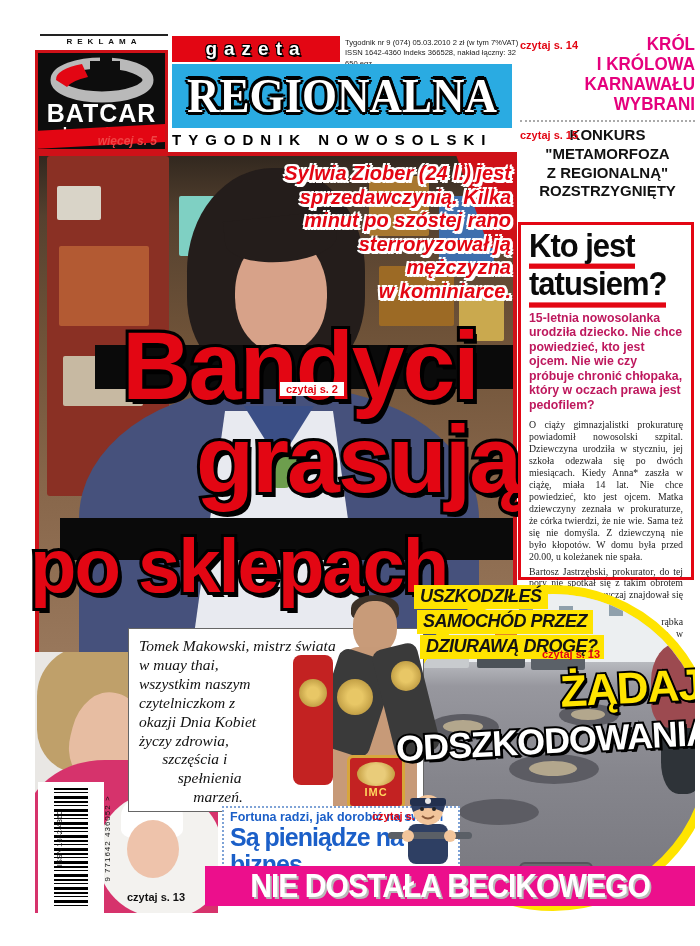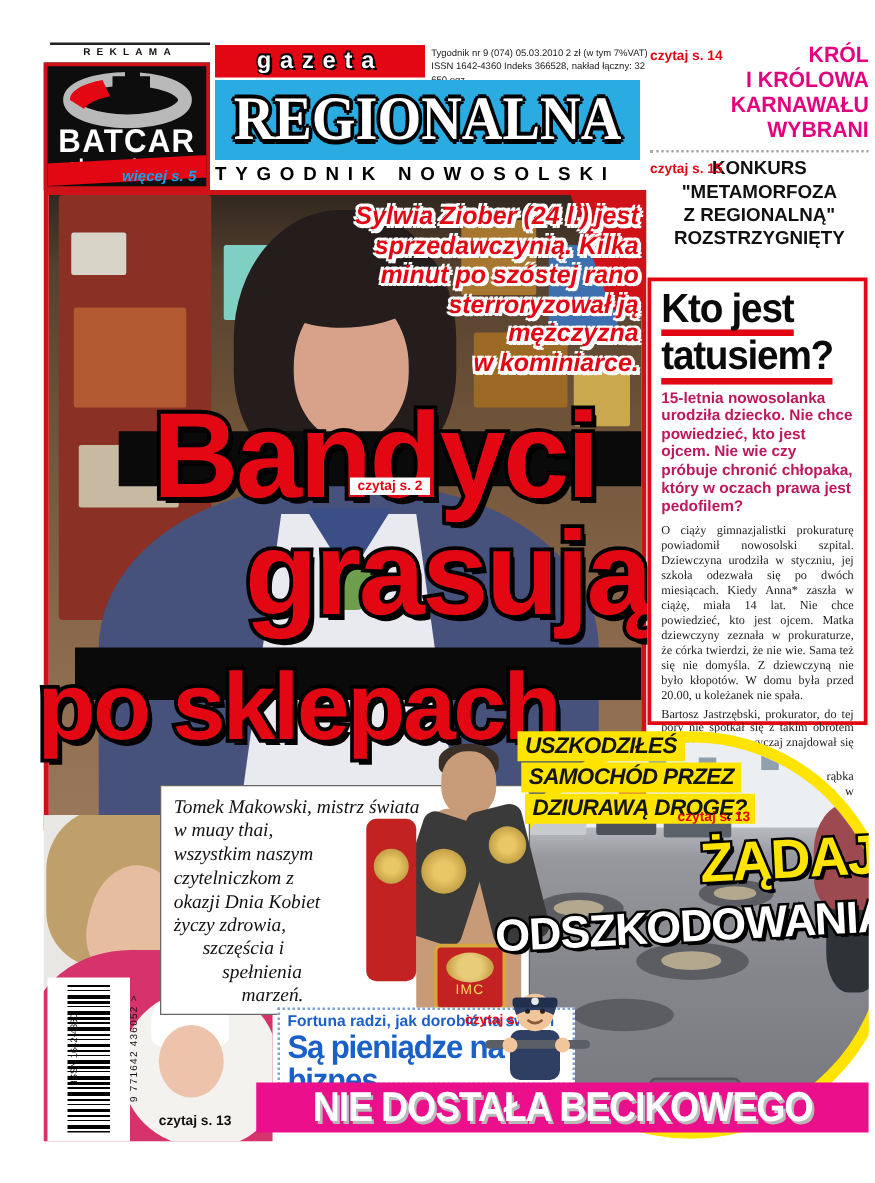--- a/index.html
+++ b/index.html
@@ -13,21 +13,21 @@
   .reklama-line{left:40px;top:34px;width:128px;border-top:2px solid #222;}
   .reklama-label{left:40px;top:37px;width:128px;text-align:center;font-size:8px;font-weight:bold;
                  letter-spacing:5px;color:#111;}
   .ad-box{left:35px;top:50px;width:133px;height:102px;background:#0d0d0d;border:3px solid #cf1118;
           box-sizing:border-box;overflow:hidden;}
   .ad-brand{left:0;top:46px;width:127px;text-align:center;color:#fff;font-size:25px;font-weight:900;
             letter-spacing:1px;transform:scaleY(1.05);}
   .ad-product{left:0;top:72px;width:127px;text-align:center;color:#fff;font-size:16px;font-weight:bold;}
   .ad-more-strip{left:-6px;bottom:0;width:140px;height:18px;background:#e30613;transform:skewY(-3deg);
                  transform-origin:left bottom;}
-  .ad-more{right:8px;bottom:1px;color:#0ea5e9;font-size:12px;font-weight:bold;font-style:italic;}
+  .ad-more{right:8px;bottom:1px;color:#ef4444;font-size:12px;font-weight:bold;font-style:italic;}
   .logo-redbar{left:172px;top:36px;width:168px;height:26px;background:#e30613;}
   .logo-top{left:0;top:2px;width:168px;text-align:center;color:#fff;font-size:19px;font-weight:900;
             letter-spacing:7px;text-shadow:1px 1px 0 #000,-1px 1px 0 #000,1px -1px 0 #000,-1px -1px 0 #000,2px 2px 0 #000;}
   .logo-cyan{left:172px;top:64px;width:340px;height:64px;background:#2aabe2;}
   .logo-main{left:0;top:5px;width:340px;text-align:center;color:#fff;font-family:"Liberation Serif",serif;
              font-weight:bold;font-size:45px;letter-spacing:0px;transform:scaleY(1.1);
              text-shadow:-2px -2px 0 #000,2px -2px 0 #000,-2px 2px 0 #000,2px 2px 0 #000,0 3px 0 #000,3px 0 0 #000,-3px 0 0 #000,0 -3px 0 #000;}
   .logo-sub{left:172px;top:131px;width:345px;color:#000;font-size:15px;font-weight:bold;letter-spacing:7px;}
   .issue-info{left:345px;top:38px;width:175px;font-size:7.6px;color:#1a1a1a;line-height:1.35;}
 
@@ -109,21 +109,21 @@
   .boxer{position:absolute;left:196px;top:-34px;width:100px;height:217px;}
   .boxer-hair{position:absolute;left:26px;top:0;width:48px;height:26px;background:#3b3027;border-radius:50% 50% 30% 30%;}
   .boxer-head{position:absolute;left:28px;top:6px;width:44px;height:52px;background:#c89b79;border-radius:45%;}
   .boxer-torso{position:absolute;left:8px;top:52px;width:84px;height:165px;background:#c79a78;border-radius:30% 30% 0 0;}
   .belt-dk{position:absolute;background:#3a3a3a;border-radius:10px;}
   .belt-gold{position:absolute;background:radial-gradient(circle,#e8c766 30%,#a8842f 100%);border-radius:50%;}
   .belt-red{position:absolute;left:-32px;top:60px;width:40px;height:130px;background:#c32222;border-radius:8px;}
   .imc-shield{position:absolute;left:22px;top:160px;width:58px;height:54px;background:#c32222;border:3px solid #d7a63c;
               border-radius:6px;box-sizing:border-box;text-align:center;}
   .imc-oval{width:38px;height:24px;margin:4px auto 0;background:radial-gradient(circle,#e9cc7a 40%,#b98f2e 100%);border-radius:50%;}
-  .imc-label{color:#ffd75e;font-size:11px;font-weight:400;letter-spacing:1px;}
+  .imc-label{color:#ffd75e;font-size:11px;font-weight:700;letter-spacing:1px;}
 
   
   .baby-photo{left:35px;top:652px;width:183px;height:261px;background:#e9e7e4;overflow:hidden;z-index:10;}
   .mom-hair{position:absolute;left:2px;top:-6px;width:128px;height:128px;background:#bfa06a;border-radius:45% 55% 60% 40%;}
   .mom-face{position:absolute;left:36px;top:40px;width:70px;height:92px;background:#e7bda2;border-radius:50% 50% 55% 45%;transform:rotate(14deg);}
   .mom-sweater{position:absolute;left:-10px;top:108px;width:200px;height:160px;background:#d6336c;border-radius:40% 30% 0 0;}
   .baby-bundle{position:absolute;left:62px;top:140px;width:125px;height:125px;background:#f3f2ef;border-radius:50% 45% 40% 50%;}
   .baby-hat{position:absolute;left:86px;top:142px;width:62px;height:44px;background:#fff;border-radius:50% 50% 20% 20%;}
   .baby-face{position:absolute;left:92px;top:168px;width:52px;height:58px;background:#eec3ab;border-radius:50%;}
   .baby-read{position:absolute;left:92px;bottom:10px;color:#111;font-size:11px;font-weight:bold;}

